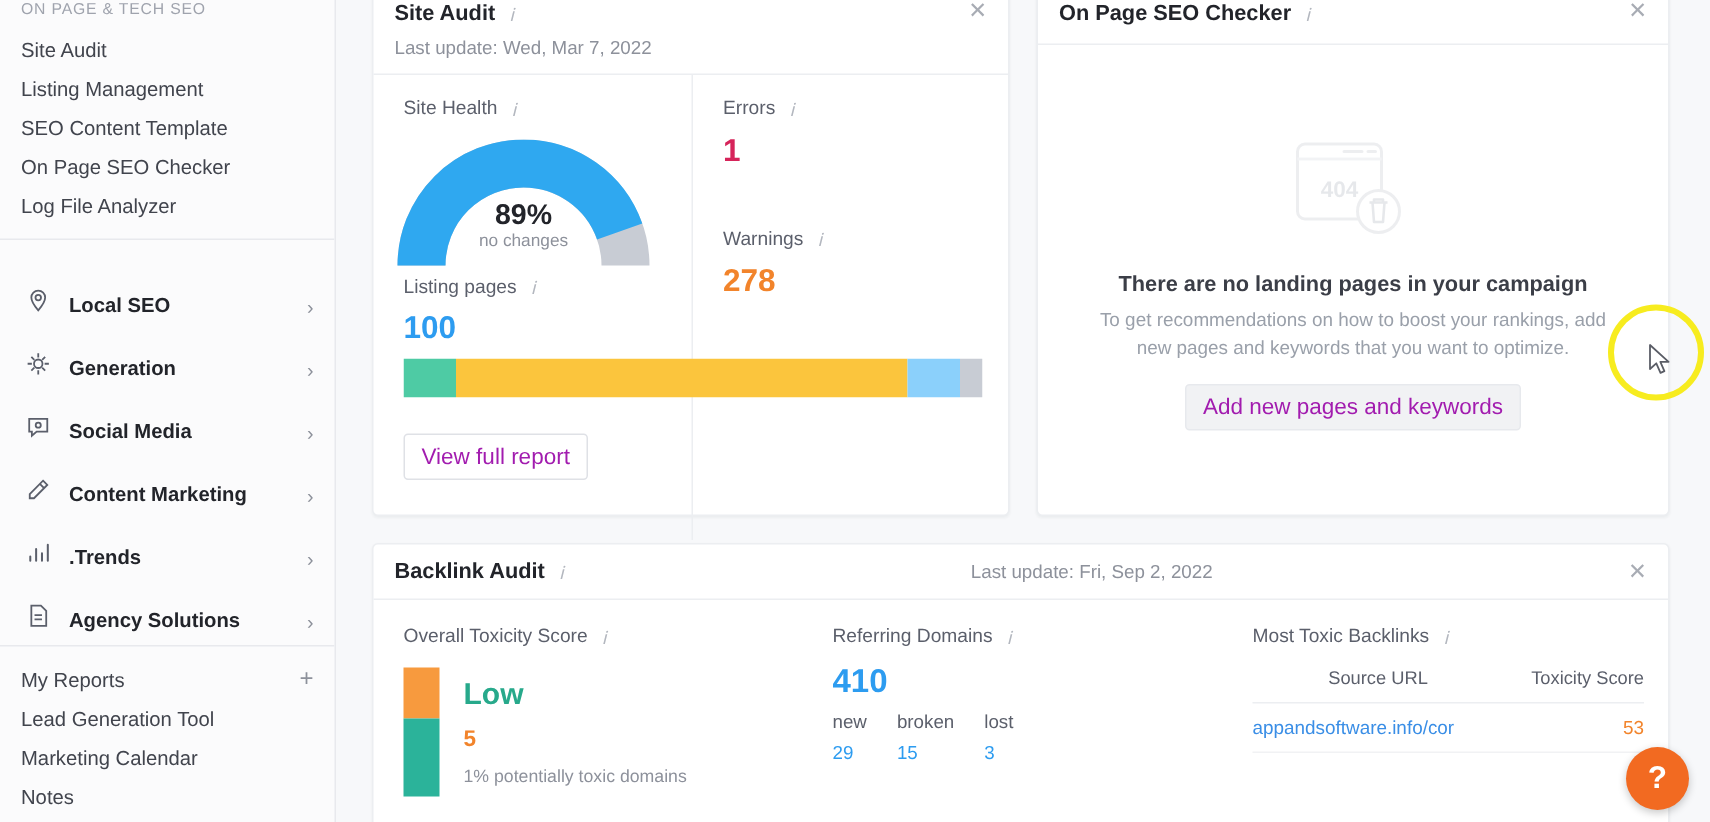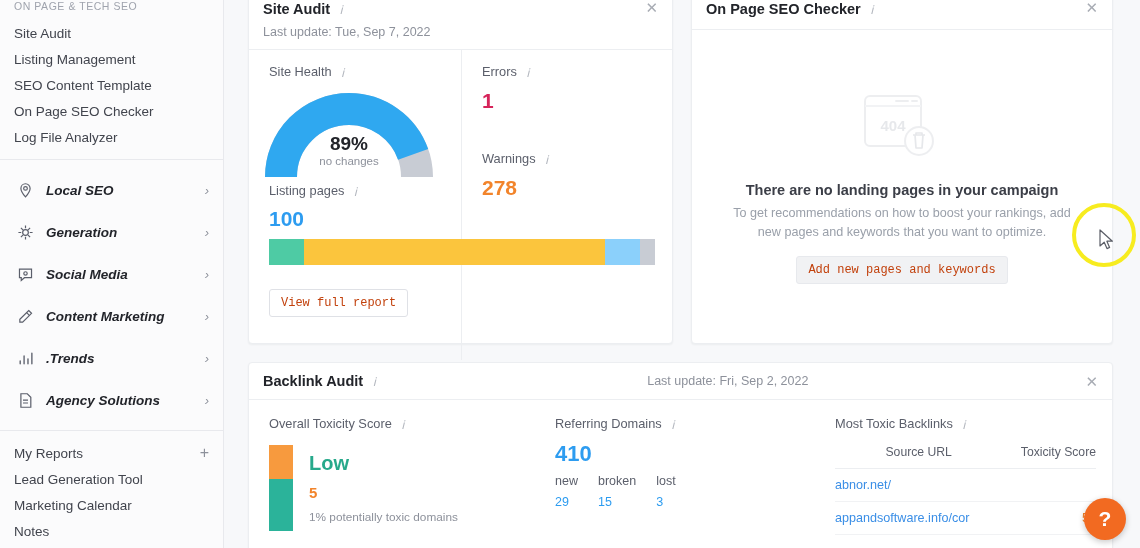--- a/index.html
+++ b/index.html
@@ -36,25 +36,24 @@
     padding: 0 14px;
     font-size: 13.5px;
     color: #41444d;
     cursor: pointer;
   }
   .side-link .sl-label { flex: 1 1 auto; white-space: nowrap; }
   .side-link .plus { color: #8d919b; font-size: 16px; line-height: 1; }
   .side-divider { height: 1px; background: #e8e9ed; margin: 9px 0 9px; }
 
   .side-group {
-    display: flex; align-items: center;
+    display: flex; align-items: flex-end;
     height: 42px;
     padding: 0 14px;
     cursor: pointer;
-    font-style: italic;
   }
   .side-group .gi {
     width: 22px; height: 22px; flex: 0 0 22px;
     display: flex; align-items: center; justify-content: center;
     color: #5b5f6b; margin-right: 10px;
   }
   .side-group .gl {
     flex: 1 1 auto;
     font-size: 13.5px; font-weight: bold; color: #22242a;
     white-space: nowrap;
@@ -138,25 +137,24 @@
     display: flex; height: 26px; width: 386px;
     margin-top: 10px; overflow: hidden;
   }
   .stack-bar > i { display: block; height: 100%; }
 
   .btn-ghost {
     display: inline-block;
     border: 1px solid #dfe1e6;
     background: #fff;
     border-radius: 3px;
-    font-size: 12px; color: #c2410c;
+    font-size: 15px; color: #a21caf;
     padding: 6px 11px;
     cursor: pointer;
     white-space: nowrap;
-    font-family: Liberation Mono, monospace;
   }
 
   
   .opsc { width: 422px; height: 362px; margin-top: -18px; position: relative; }
   .opsc-body {
     height: 330px;
     display: flex; flex-direction: column;
     align-items: center; justify-content: flex-start;
     padding-top: 60px;
   }
@@ -349,21 +347,21 @@
   <main class="main">
 
     <div class="row-top">
 
       <section class="card site-audit">
         <div class="card-head" style="padding-top:18px">
           <span class="card-title">Site Audit</span>
           <span class="info-i">ℹ</span>
           <span class="card-x">✕</span>
         </div>
-        <div class="card-sub">Last update: Tue, Sep 7, 2022</div>
+        <div class="card-sub">Last update: Wed, Mar 7, 2022</div>
         <div class="card-sep"></div>
 
         <div class="sa-body">
           <div class="sa-left">
             <div class="metric-lbl">
               <span>Site Health</span><span class="info-i">ℹ</span>
             </div>
 
             <div class="gauge">
               <svg width="172" height="86" viewBox="0 0 172 86">
@@ -489,26 +487,20 @@
           <table class="mt-table">
             <thead>
               <tr>
                 <th>Source URL</th>
                 <th class="r">Toxicity Score</th>
               </tr>
             </thead>
             <tbody>
               <tr>
                 <td>
-                  <a>abnor.net/</a>
-                </td>
-                <td class="r score"></td>
-              </tr>
-              <tr>
-                <td>
                   <a>appandsoftware.info/cor</a>
                 </td>
                 <td class="r score">53</td>
               </tr>
             </tbody>
           </table>
         </div>
       </div>
     </section>
 

